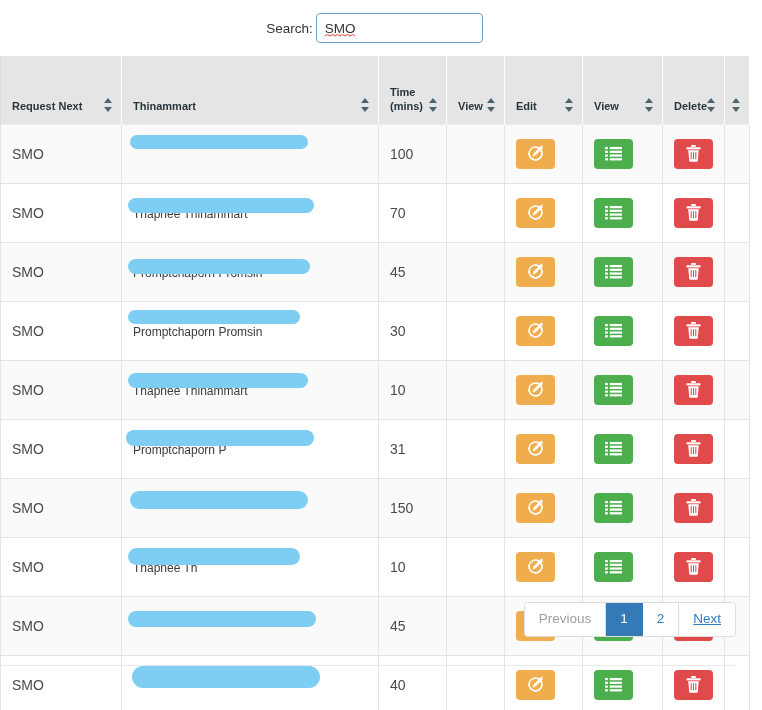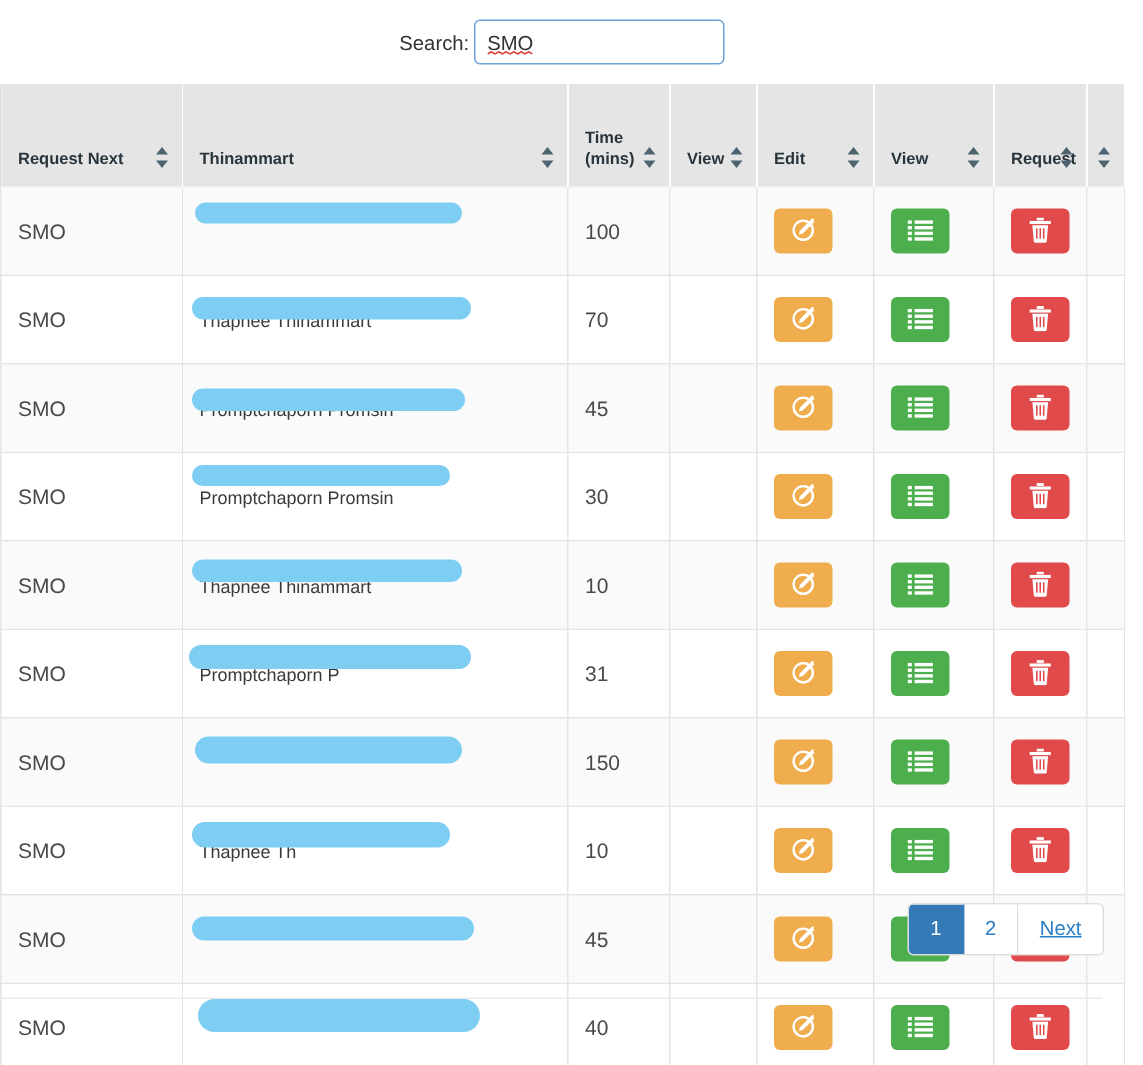--- a/index.html
+++ b/index.html
@@ -259,21 +259,21 @@
           </svg>
         </th>
         <th>
           <span>View</span>
           <svg class="sort" viewBox="0 0 10 14">
             <path d="M5 0 L9 5 L1 5 Z" fill="#4d6470"></path>
             <path d="M5 14 L9 9 L1 9 Z" fill="#4d6470"></path>
           </svg>
         </th>
         <th>
-          <span>Request</span>
+          <span>Delete</span>
           <svg class="sort" viewBox="0 0 10 14">
             <path d="M5 0 L9 5 L1 5 Z" fill="#4d6470"></path>
             <path d="M5 14 L9 9 L1 9 Z" fill="#4d6470"></path>
           </svg>
         </th>
         <th>
           <span></span>
           <svg class="sort" viewBox="0 0 10 14">
             <path d="M5 0 L9 5 L1 5 Z" fill="#4d6470"></path>
             <path d="M5 14 L9 9 L1 9 Z" fill="#4d6470"></path>
@@ -641,19 +641,20 @@
               </svg>
             </span></td>
           <td></td>
         </tr>
       </tbody>
   </table>
 </div>
 
 <div class="pager">
   <div class="pager-group">
+    <div class="pg disabled">Previous</div>
     <div class="pg active">1</div>
     <div class="pg">2</div>
     <div class="pg">Next</div>
   </div>
 </div>
 
 <div class="footer-rule"></div>
 
 </body></html>

